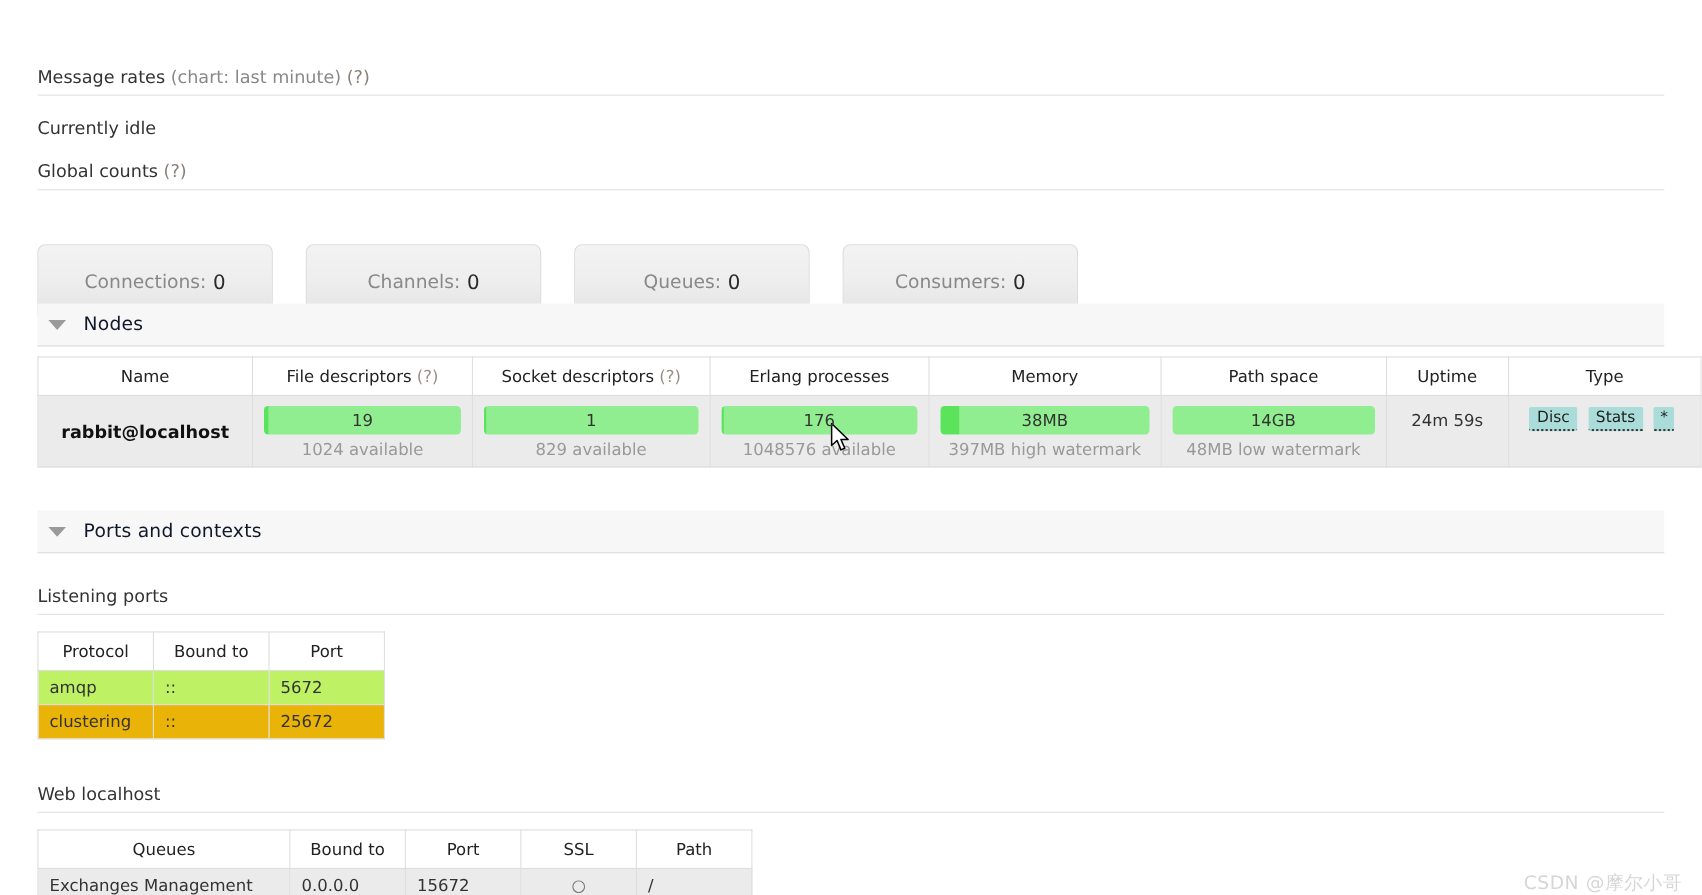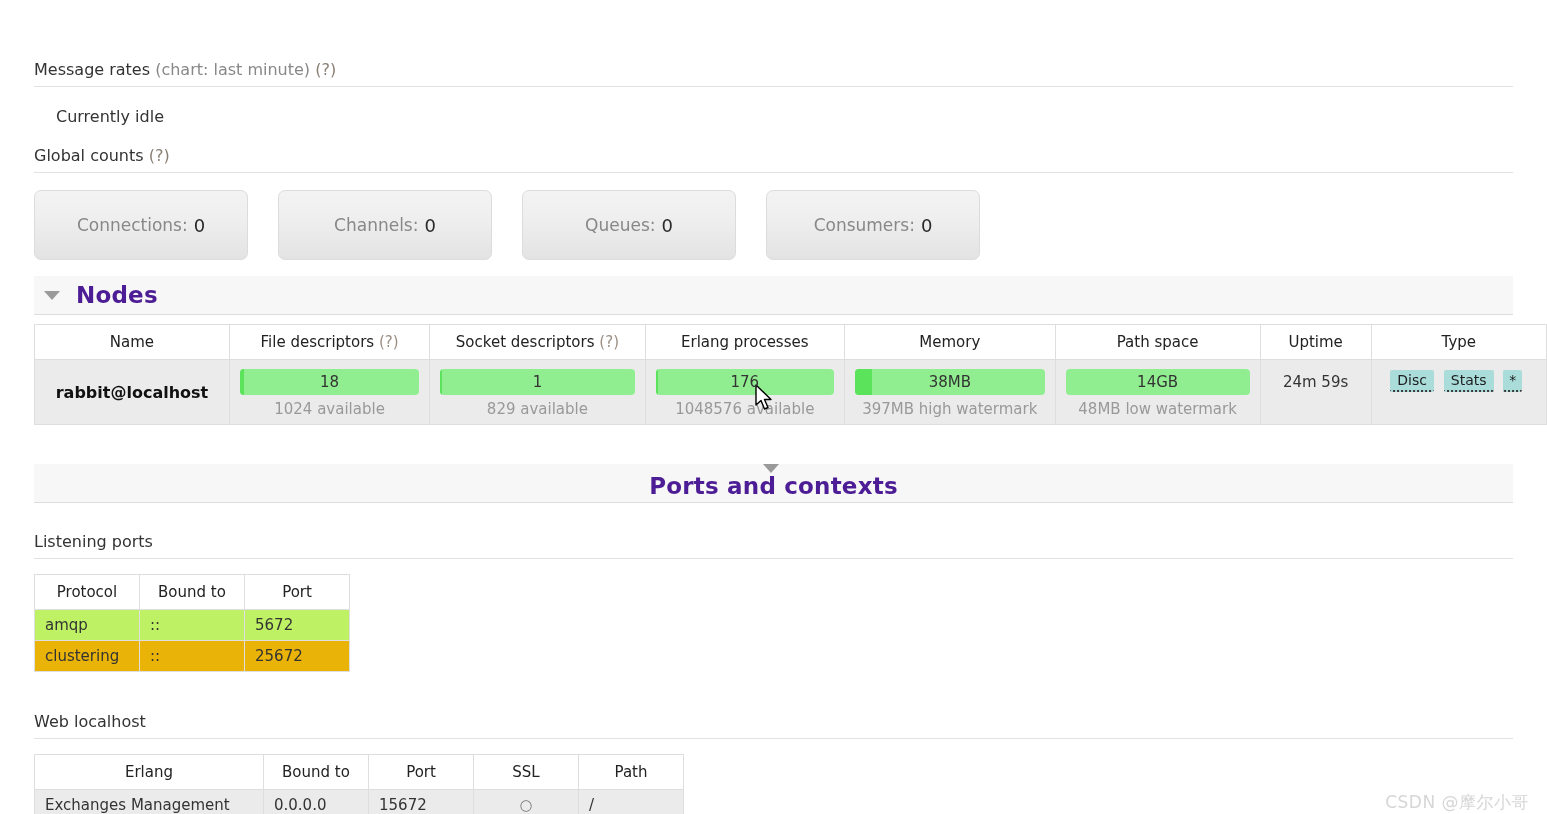--- a/index.html
+++ b/index.html
@@ -60,20 +60,21 @@
     border-radius: 7px;
     background: linear-gradient(to bottom, #f3f3f3 0%, #eeeeee 45%, #e3e3e3 100%);
     border: 1px solid #dcdcdc;
     box-sizing: border-box;
     display: flex;
     align-items: center;
     justify-content: center;
     font-size: 17px;
     color: #888888;
     white-space: nowrap;
+    margin-top: 32px;
   }
   .count-pill .num {
     color: #2a2a2a;
     font-size: 18px;
     margin-left: 6px;
   }
 
   
   .sec-bar {
     position: absolute;
@@ -86,23 +87,23 @@
     align-items: center;
   }
   .tri {
     width: 0; height: 0;
     border-left: 8px solid transparent;
     border-right: 8px solid transparent;
     border-top: 9px solid #9a9a9a;
     margin: 0 16px 0 10px;
   }
   .sec-bar .title {
-    font-size: 23px;
-    font-weight: bold;
-    color: #4c1d95;
+    font-size: 17px;
+    font-weight: normal;
+    color: #0f172a;
     letter-spacing: .2px;
   }
 
   
   table.grid {
     position: absolute;
     border-collapse: collapse;
     font-size: 15px;
   }
   table.grid th {
@@ -228,21 +229,21 @@
 <body>
 
 <div class="page">
 
   <div class="sec-head" style="top:48px;">
     <span>Message rates</span>
     <span class="muted">(chart: last minute)</span>
     <span class="qmark">(?)</span>
   </div>
 
-  <div class="plain-line" style="top:95px;margin-left:22px;">Currently idle</div>
+  <div class="plain-line" style="top:95px;">Currently idle</div>
 
   <div class="sec-head" style="top:134px;">
     <span>Global counts</span>
     <span class="qmark">(?)</span>
   </div>
 
   <div class="counts">
     <div class="count-pill">
       <span>Connections:</span>
       <span class="num">0</span>
@@ -279,21 +280,21 @@
         <th style="width:160px"><span>Type</span></th>
       </tr>
     </thead>
     <tbody>
       <tr>
         <td class="name-cell">rabbit@localhost</td>
 
         <td class="gauge-cell">
           <div class="gauge">
             <div class="fill" style="width:2%"></div>
-            <span class="lbl">18</span>
+            <span class="lbl">19</span>
           </div>
           <div class="sub">1024 available</div>
         </td>
 
         <td class="gauge-cell">
           <div class="gauge">
             <div class="fill" style="width:1%"></div>
             <span class="lbl">1</span>
           </div>
           <div class="sub">829 available</div>
@@ -327,21 +328,21 @@
 
         <td class="type-cell">
           <span class="badge">Disc</span>
           <span class="badge">Stats</span>
           <span class="badge star">*</span>
         </td>
       </tr>
     </tbody>
   </table>
 
-  <div class="sec-bar" style="top:452px;flex-direction:column;">
+  <div class="sec-bar" style="top:452px;">
     <span class="tri"></span>
     <span class="title">Ports and contexts</span>
   </div>
 
   <div class="sec-head" style="top:520px;">Listening ports</div>
 
   <table class="grid" id="ports-table">
     <thead>
       <tr>
         <th style="width:80px">Protocol</th>
@@ -361,21 +362,21 @@
         <td class="c">25672</td>
       </tr>
     </tbody>
   </table>
 
   <div class="sec-head" style="top:700px;">Web localhost</div>
 
   <table class="grid" id="contexts-table">
     <thead>
       <tr>
-        <th style="width:204px">Erlang</th>
+        <th style="width:204px">Queues</th>
         <th style="width:80px">Bound to</th>
         <th style="width:80px">Port</th>
         <th style="width:80px">SSL</th>
         <th style="width:80px">Path</th>
       </tr>
     </thead>
     <tbody>
       <tr>
         <td>Exchanges Management</td>
         <td>0.0.0.0</td>

